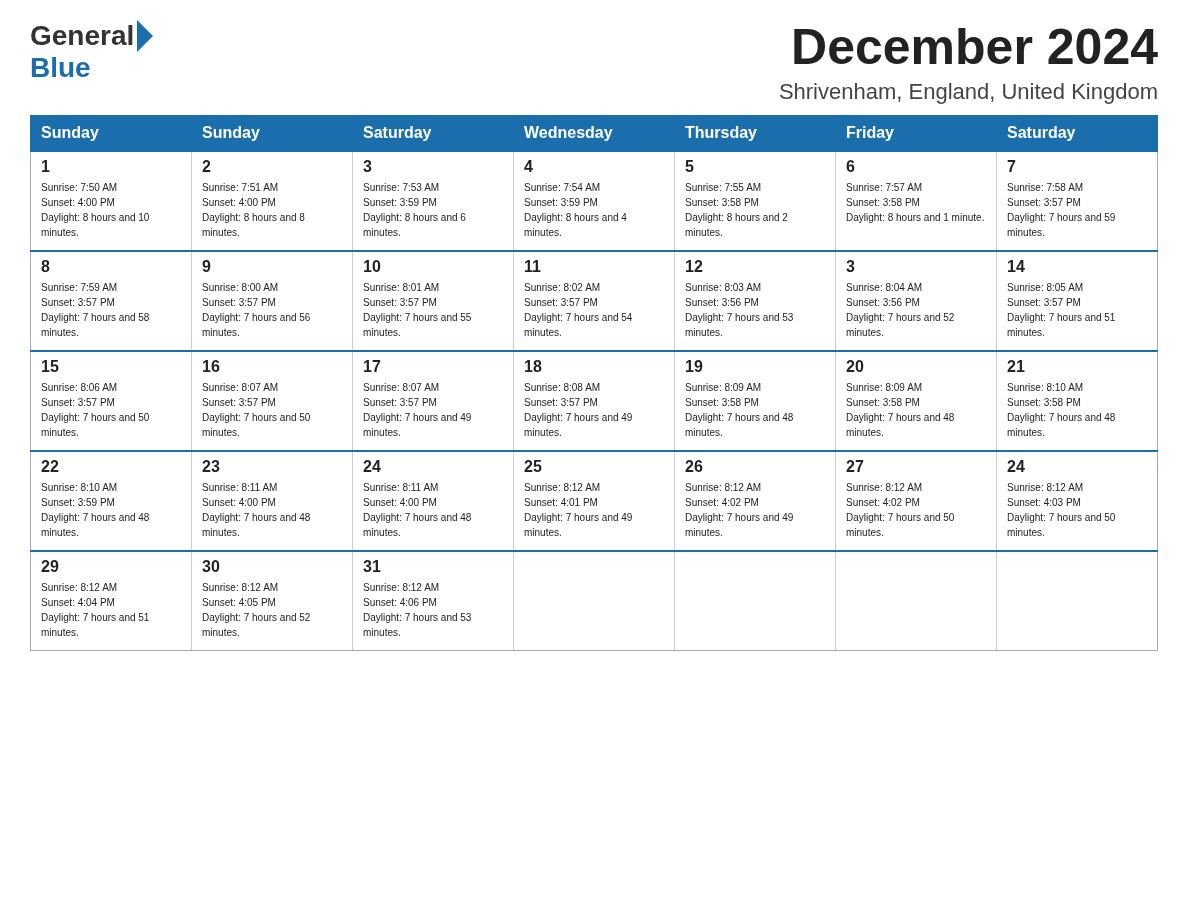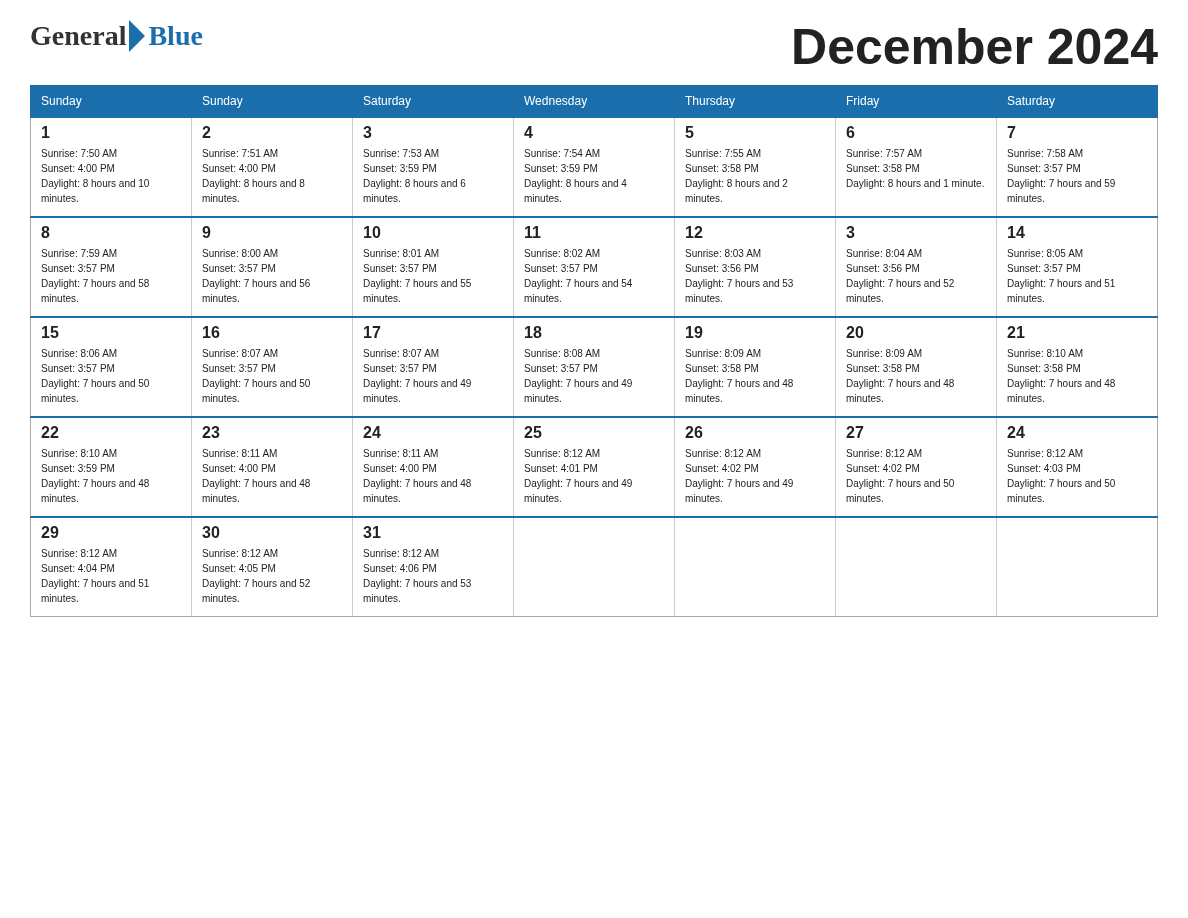--- a/index.html
+++ b/index.html
@@ -11,23 +11,22 @@
       padding: 20px 30px;
     }
     .header {
       display: flex;
       justify-content: space-between;
       align-items: flex-start;
       margin-bottom: 10px;
     }
     .logo {
       display: flex;
-      flex-direction: row;
+      flex-direction: column;
       align-items: flex-start;
-      font-family: Liberation Serif, serif;
     }
     .logo-top {
       display: flex;
       align-items: center;
       font-size: 28px;
       font-weight: bold;
       color: #333;
     }
     .logo-general {
       color: #333;
@@ -64,22 +63,22 @@
     .calendar {
       width: 100%;
       border-collapse: collapse;
       margin-top: 10px;
     }
     .calendar th {
       background: #1a6eac;
       color: #fff;
       text-align: left;
       padding: 8px 10px;
-      font-size: 12px;
-      font-weight: normal;
+      font-size: 16px;
+      font-weight: bold;
       border: 1px solid #1a6eac;
     }
     .calendar td {
       vertical-align: top;
       padding: 6px 10px 10px 10px;
       border: 1px solid #aaa;
       width: 14.28%;
       font-size: 13px;
       color: #222;
       min-height: 100px;
@@ -111,20 +110,21 @@
 <div class="header">
   <div class="logo">
     <div class="logo-top">
       <span class="logo-general">General</span>
       <span class="logo-arrow"></span>
     </div>
     <div class="logo-blue">Blue</div>
   </div>
   <div class="title-section">
     <div class="month-title">December 2024</div>
+    <div class="location">Shrivenham, England, United Kingdom</div>
   </div>
 </div>
 
 <table class="calendar">
   <thead>
     <tr>
     <th>Sunday</th>
         <th>Sunday</th>
         <th>Saturday</th>
         <th>Wednesday</th>

